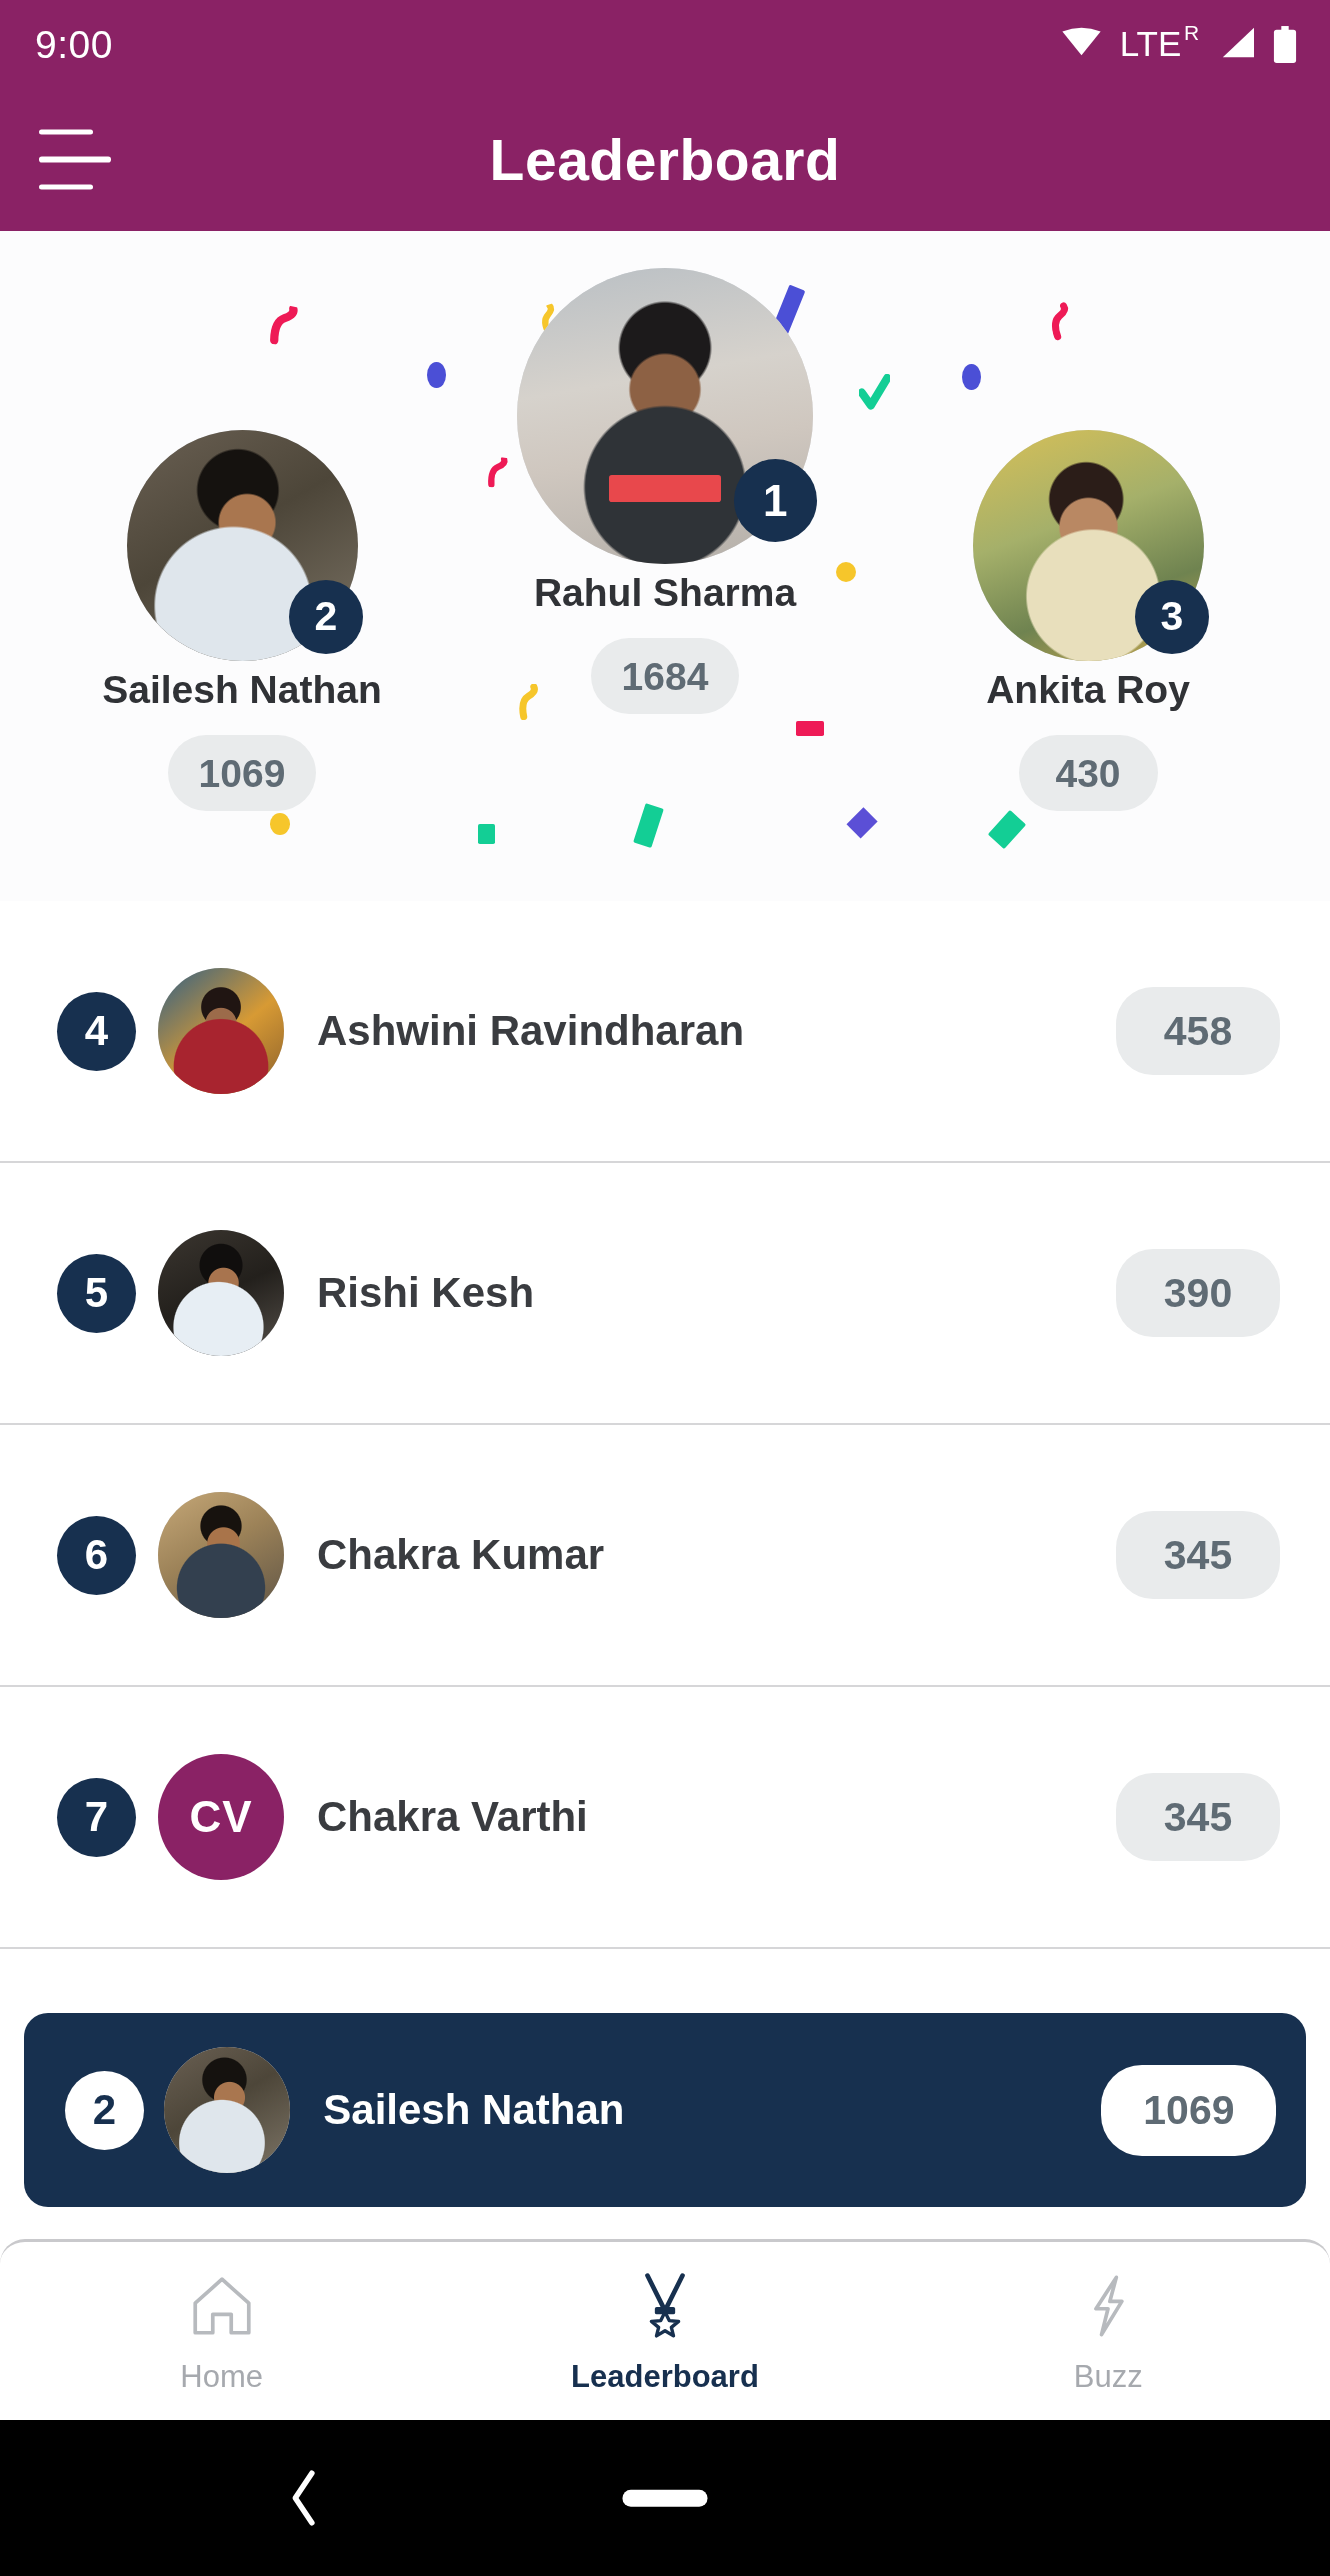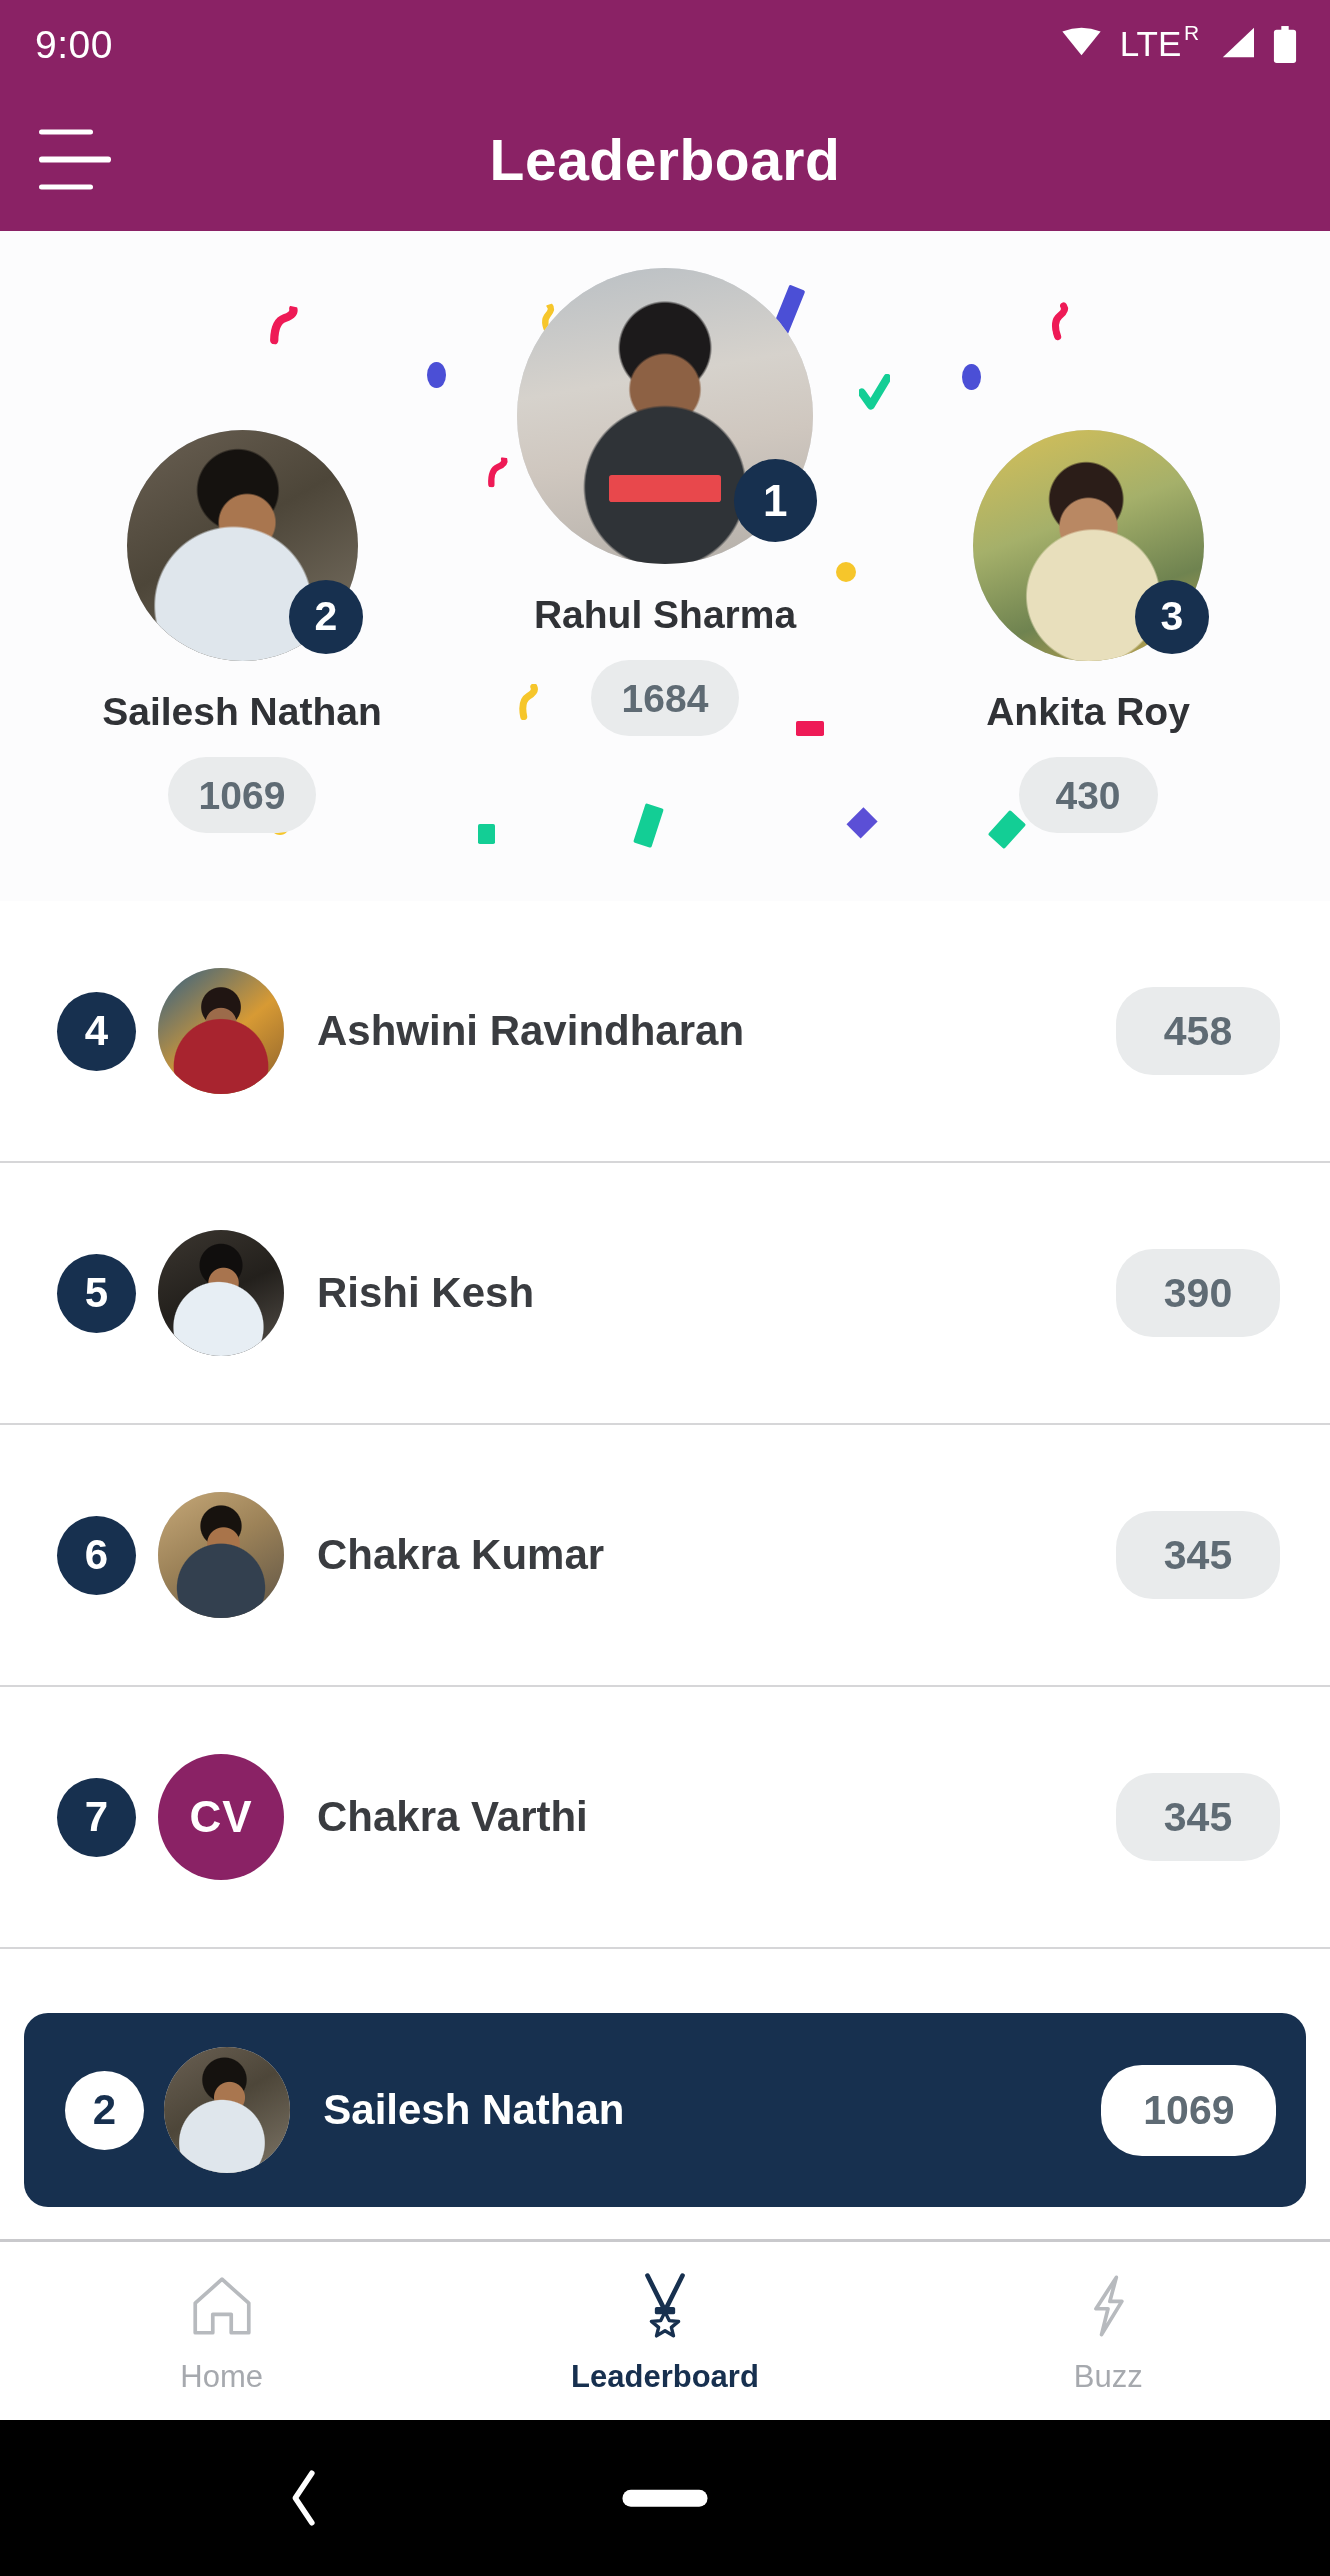--- a/index.html
+++ b/index.html
@@ -72,21 +72,21 @@
   .rank-badge{
     position:absolute; border-radius:50%;
     background:#17304F; color:#ffffff;
     display:flex; align-items:center; justify-content:center;
     font-weight:700; line-height:1;
   }
   .rb-1{ width:83px; height:83px; font-size:44px; right:-3.7px; bottom:22px; }
   .rb-2, .rb-3{ width:74px; height:74px; font-size:41px; right:-5.5px; bottom:7.4px; }
 
   .pod-name{
-    margin-top:29px; font-size:39px; font-weight:700; color:#303236;
+    margin-top:7px; font-size:39px; font-weight:700; color:#303236;
     text-align:center; white-space:nowrap;
   }
   .score-pill{
     margin-top:23px; background:#E9EBEC; color:#5F6B74;
     font-size:39px; font-weight:700; line-height:1;
     padding:18.5px 31px; border-radius:41px; min-width:139px; text-align:center;
   }
 
   
   .list{ position:absolute; top:901px; left:0; width:1330px; }
@@ -145,21 +145,21 @@
   .self-score{
     background:#ffffff; color:#5F6B74; font-size:41px; font-weight:700;
     padding:22px 29.6px; border-radius:41px; min-width:175px; text-align:center;
     flex:0 0 auto;
   }
 
   
   .bottomnav{
     position:absolute; top:2239px; left:0; width:1330px; height:181px;
     background:#ffffff; border-top:3.7px solid #C9C9CC;
-    display:flex; align-items:center;
+    display:flex; align-items:center;border-radius:25px;
   }
   .nav-item{
     flex:1 1 0; display:flex; flex-direction:column; align-items:center;
     justify-content:center; gap:18.5px; height:100%; cursor:pointer;
   }
   .nav-ic{ width:72px; height:72px; display:block; }
   .nav-lbl{ font-size:31px; color:#A6A9AE; font-weight:400; line-height:1; }
   .nav-item.active .nav-lbl{ color:#17304F; font-weight:700; }
 
   

